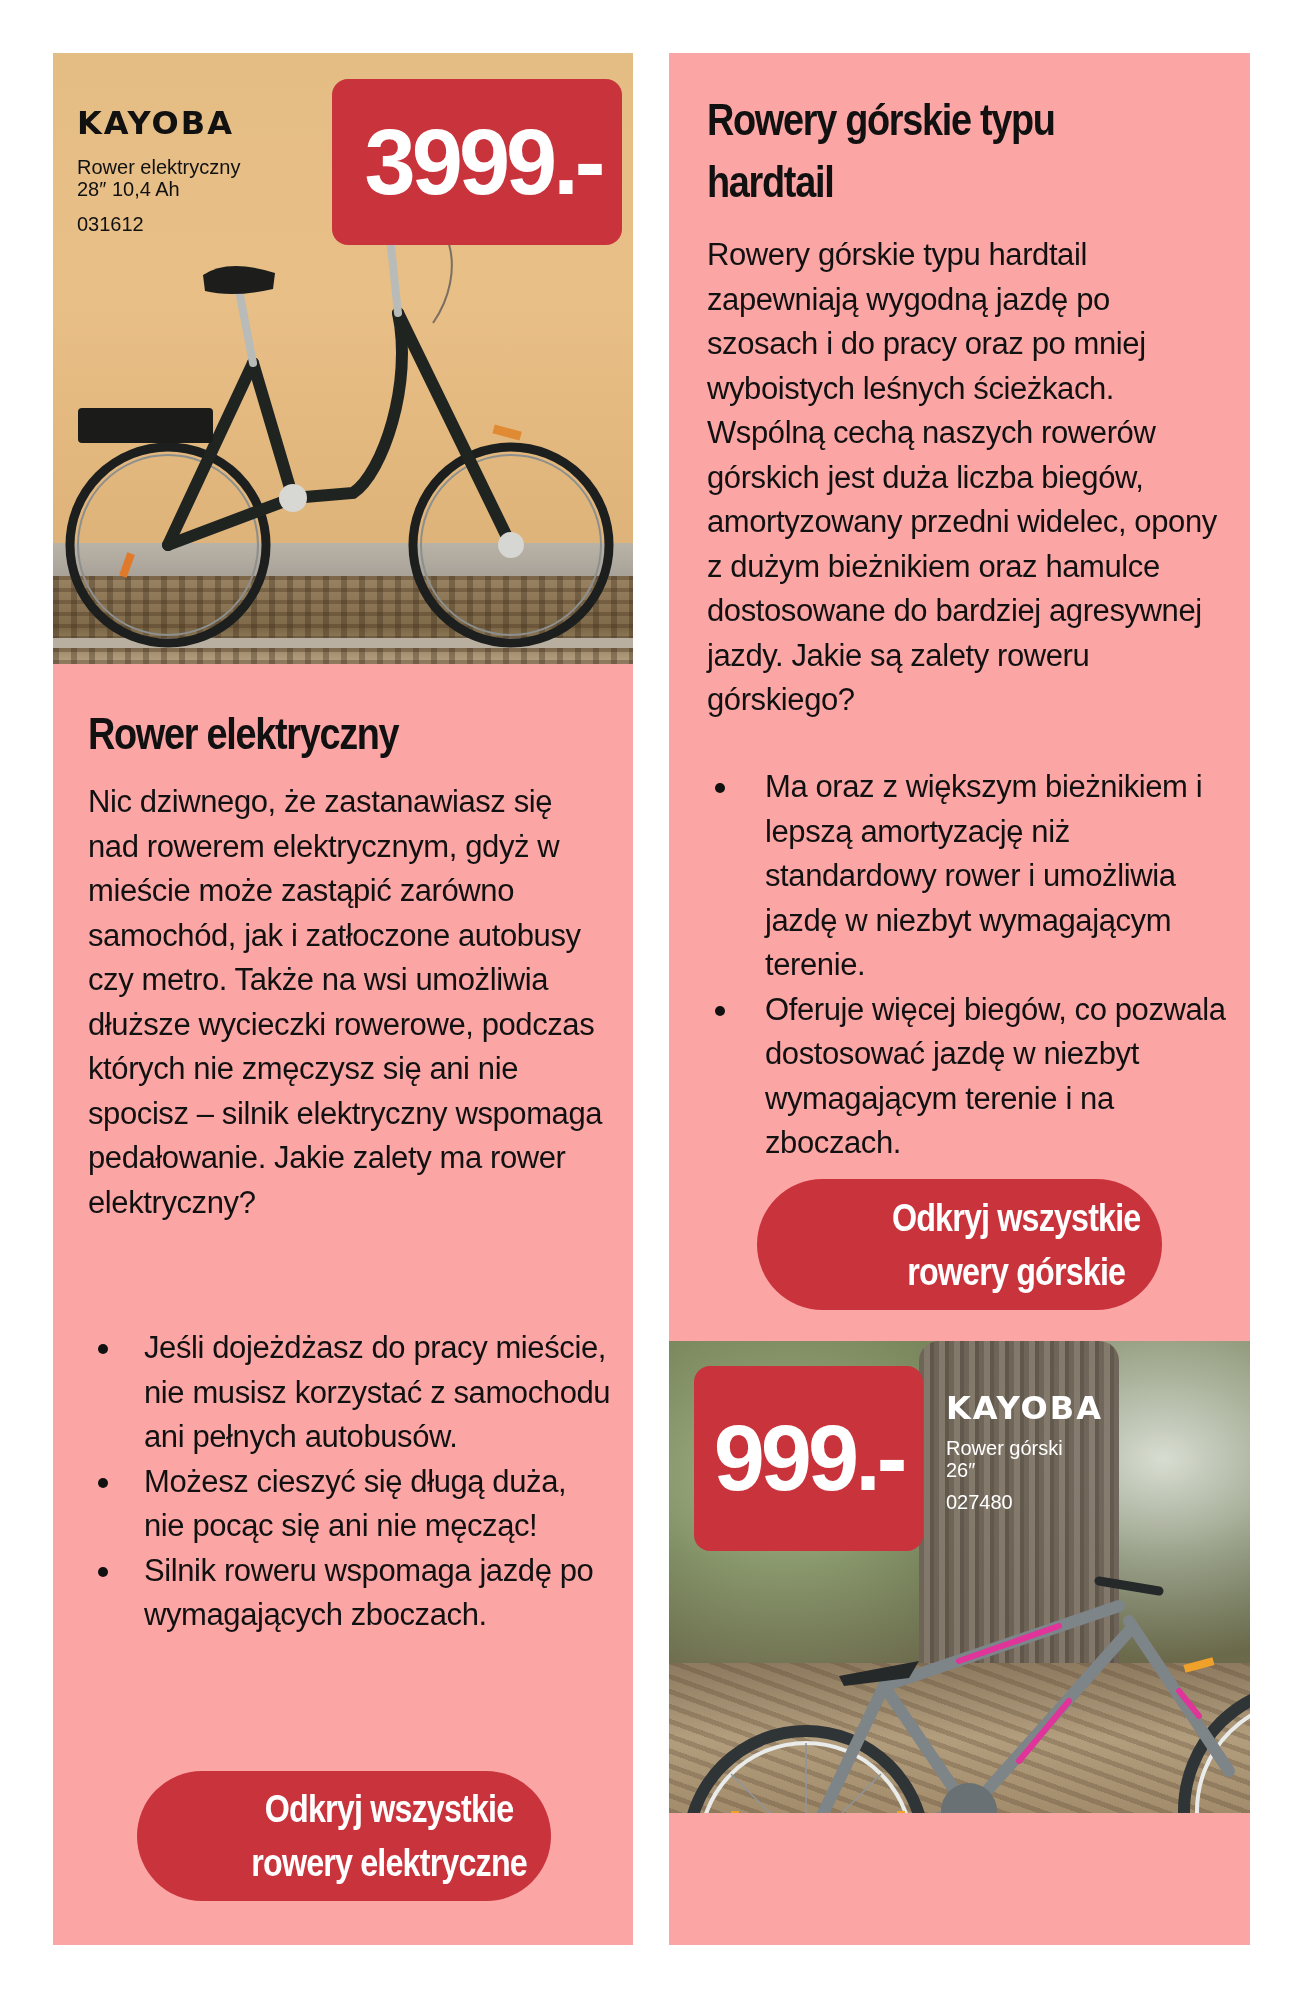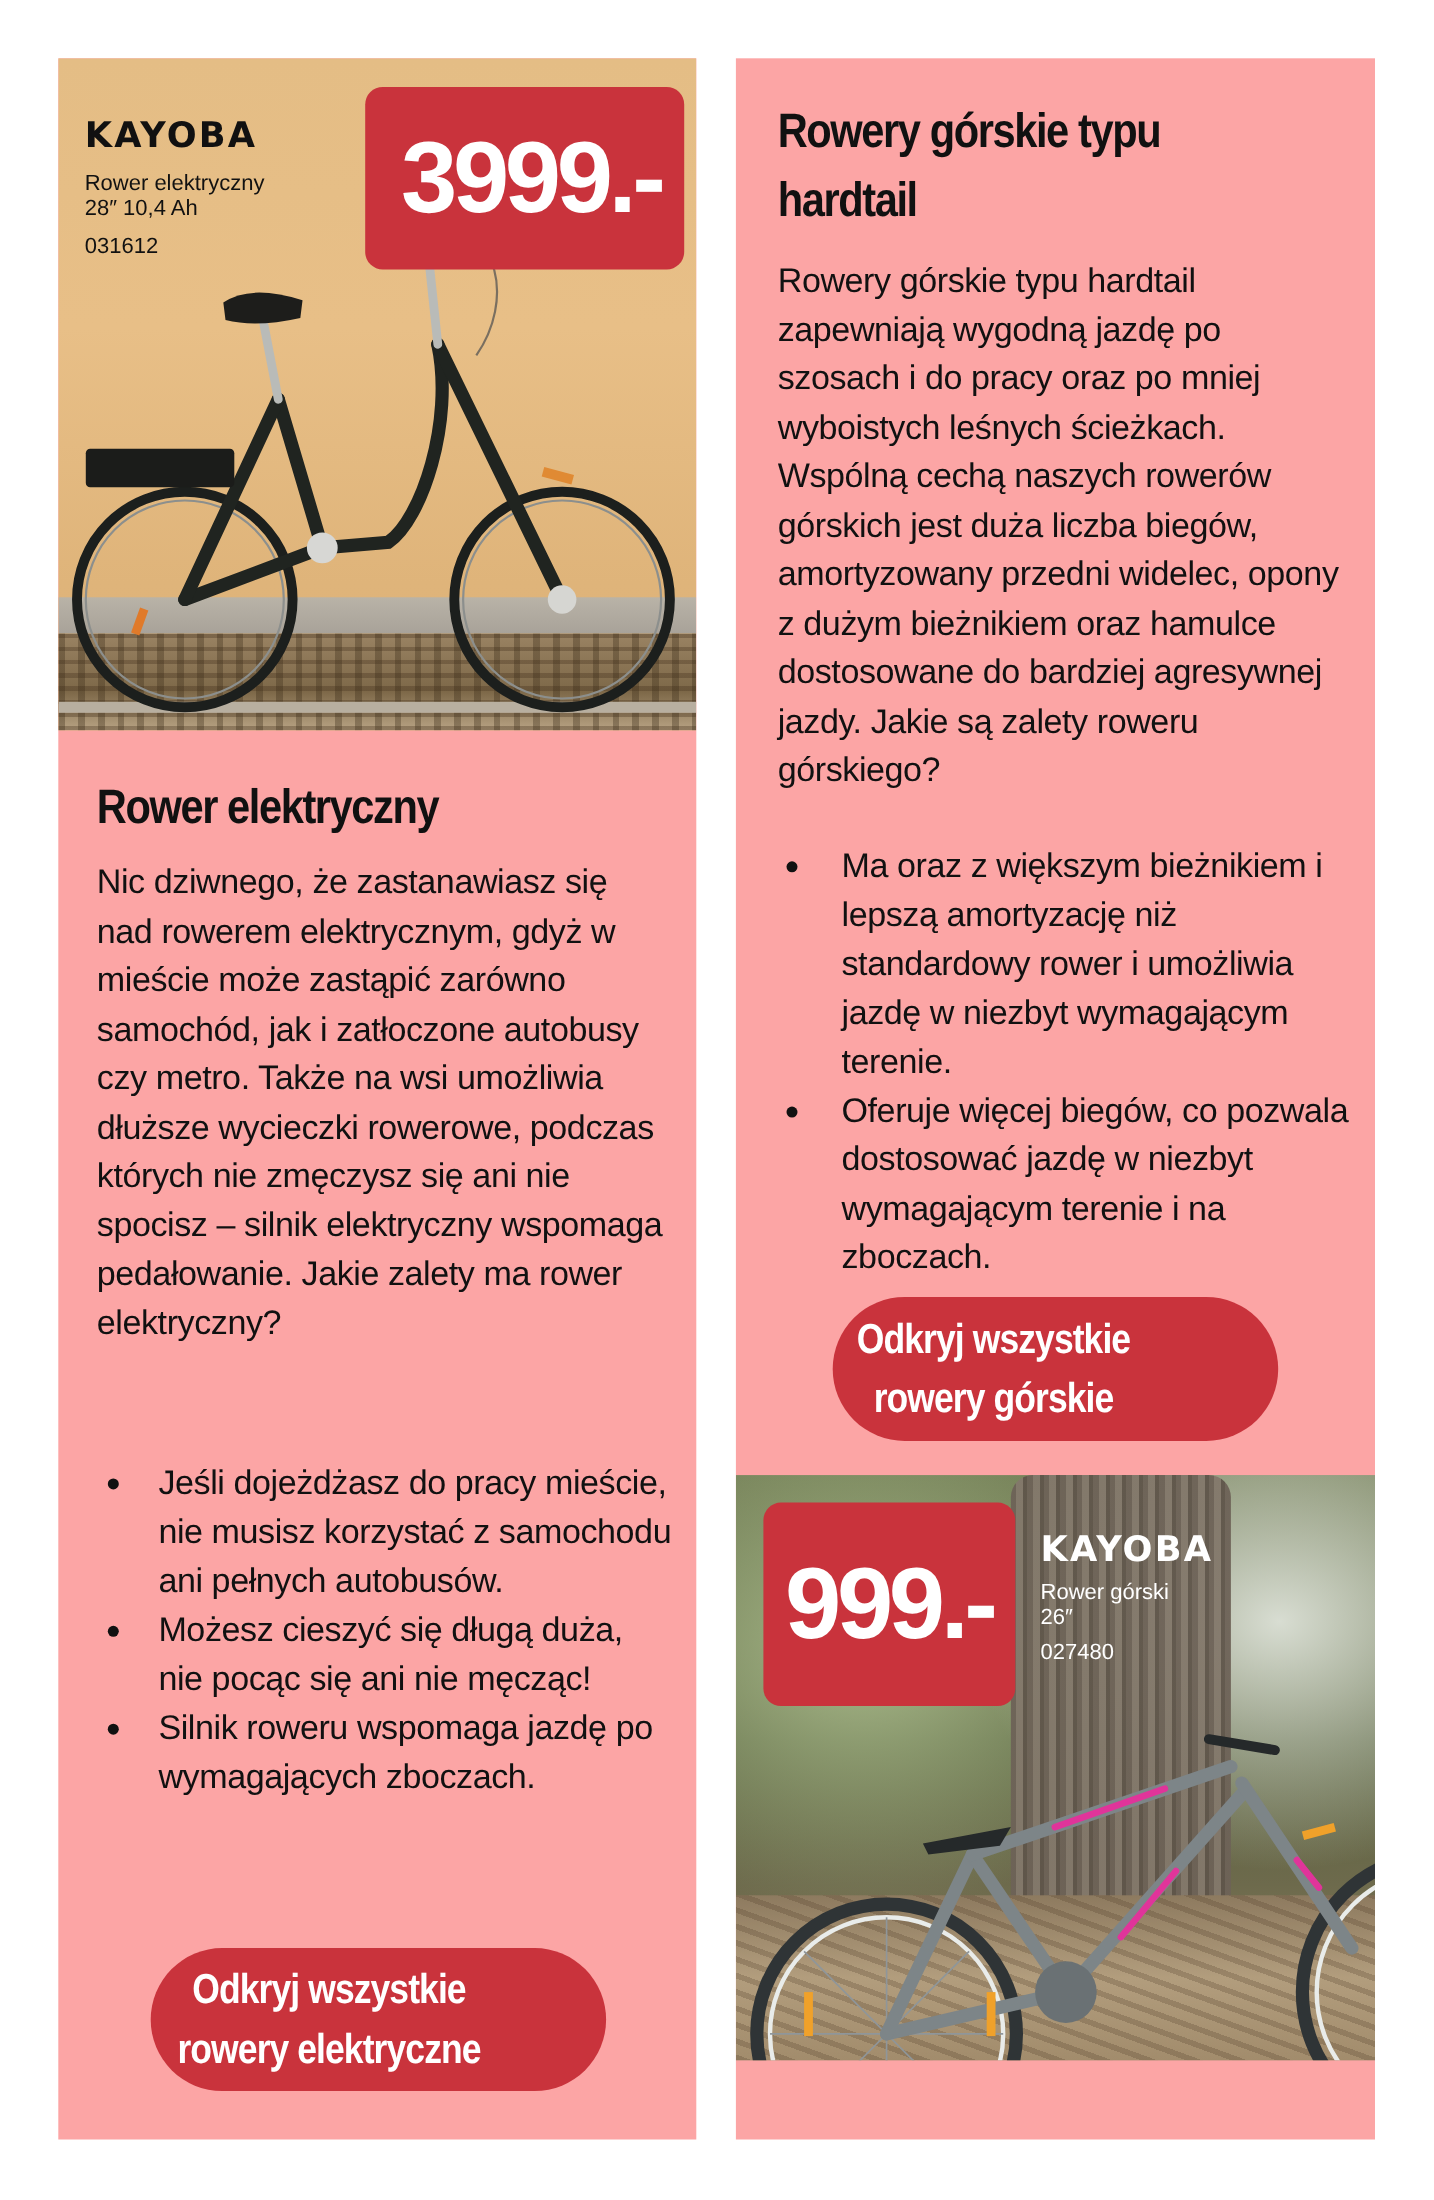--- a/index.html
+++ b/index.html
@@ -54,28 +54,28 @@
   ul.bullets { position: absolute; margin: 0; padding: 0; list-style: none;
     font-family: "Liberation Sans", sans-serif; font-size: 31px; line-height: 44.5px; letter-spacing: -0.4px; }
   ul.bullets li { position: relative; padding-left: 0; }
   ul.bullets .dot { position: absolute; width: 10px; height: 10px; border-radius: 50%; background: #111; top: 18px; }
   #bullets-left { left: 91px; top: 1273px; width: 470px; }
   #bullets-left .dot { left: -46px; }
   #bullets-right { left: 96px; top: 712px; width: 470px; }
   #bullets-right .dot { left: -50px; }
 
   .cta { position: absolute; background: #c9333c; color: #fff; border-radius: 66px;
-    display: flex; align-items: center; justify-content: flex-start; text-align: center;
+    display: flex; align-items: center; justify-content: flex-end; text-align: center;
     font-family: "Liberation Sans", sans-serif; font-weight: bold; font-size: 38px; line-height: 54px;
     letter-spacing: -1px; cursor: pointer; }
   .cta span { display: block; transform: scaleX(0.85); }
   #cta-left { left: 84px; top: 1718px; width: 414px; height: 130px; }
   #cta-right { left: 88px; top: 1126px; width: 405px; height: 131px; }
 
-  #photo-right { top: 1288px; height: 532px;
+  #photo-right { top: 1288px; height: 472px;
     background: radial-gradient(ellipse at 20% 30%, #a8b98a 0%, rgba(0,0,0,0) 45%),
                 radial-gradient(ellipse at 85% 25%, #d8ddd2 0%, rgba(0,0,0,0) 40%),
                 linear-gradient(180deg, #6f7a52 0%, #5a6440 45%, #6d6a4c 70%, #9b8a6c 100%); }
   #photo-right .trunk { position: absolute; left: 250px; top: 0; width: 200px; height: 520px;
     background: repeating-linear-gradient(90deg, #6d6257 0 5px, #83786b 5px 11px, #5f554a 11px 15px);
     border-radius: 20px 20px 80px 80px; opacity: .95; }
   #photo-right .ground { position: absolute; left: 0; right: 0; bottom: 0; height: 150px;
     background: repeating-linear-gradient(20deg, rgba(80,60,40,.25) 0 5px, rgba(0,0,0,0) 5px 14px),
                 linear-gradient(180deg, #8d7a5f, #b29d7d 50%, #a28c6c); }
   #photo-right .brand { color: #fff; }

